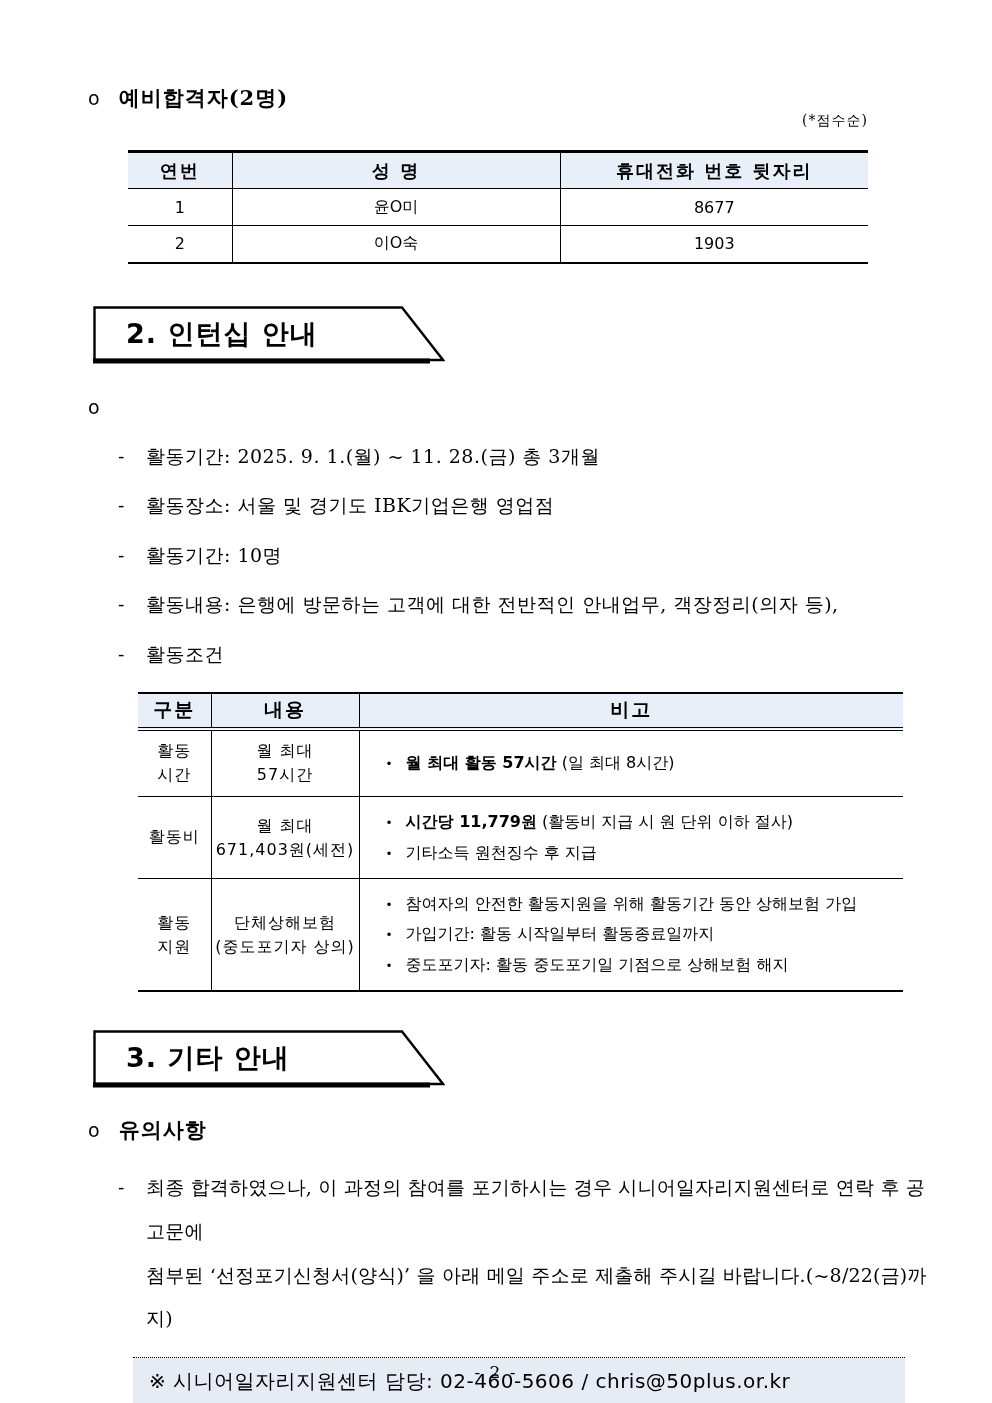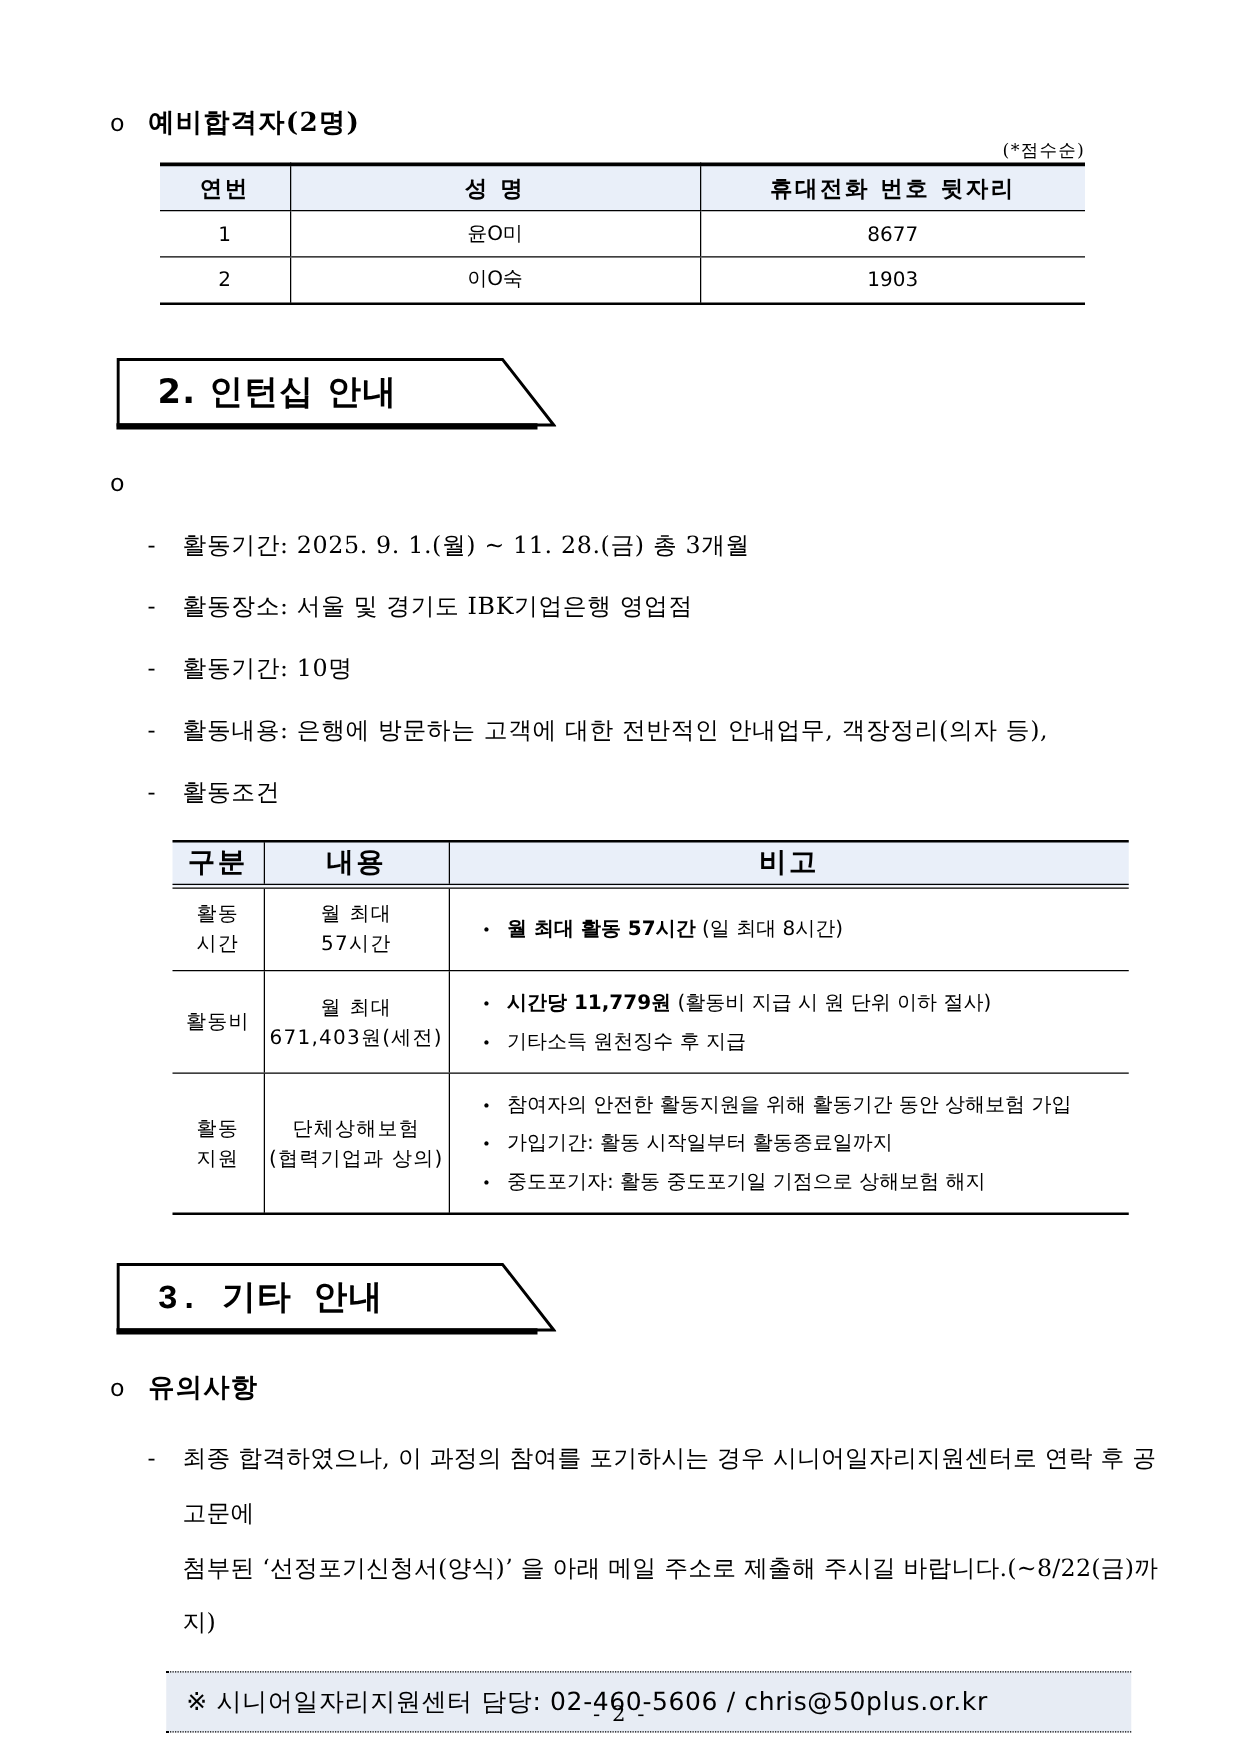--- a/index.html
+++ b/index.html
@@ -13,29 +13,29 @@
   
   .oheading { display:flex; align-items:baseline; gap:18px; font-size:21px; font-weight:600;
               font-family:"DejaVu Serif", serif; letter-spacing:1px; }
   .oheading .marker { font-family:"DejaVu Sans", sans-serif; font-weight:400; font-size:19px; }
 
   .note-line { width:780px; text-align:right; font-size:14px; 
                font-family:"DejaVu Serif", serif; letter-spacing:1px; }
 
   
   table { border-collapse:collapse; table-layout:fixed; }
-  .tbl1 { width:740px; margin:0 0 0 40px; border-top:3px solid #000; border-bottom:2.5px solid #000; }
+  .tbl1 { width:740px; margin:20px 0 0 40px; border-top:3px solid #000; border-bottom:2.5px solid #000; }
   .tbl1 th { background:#e9eff9; font-size:18px; font-weight:700; height:37px; letter-spacing:2px;
              border-bottom:1.8px solid #000; }
   .tbl1 td { font-size:16px; height:37px; text-align:center; border-bottom:1.5px solid #000; }
   .tbl1 tr > *:not(:first-child) { border-left:1.5px solid #000; }
   .tbl1 tr:last-child td { border-bottom:none; }
 
   .tbl2 { width:765px; margin:20px 0 0 50px; border-top:2.5px solid #000; border-bottom:2.5px solid #000; }
-  .tbl2 th { background:#e9eff9; font-size:22px; font-weight:700; height:36px; letter-spacing:2px;
+  .tbl2 th { background:#e9eff9; font-size:19px; font-weight:700; height:36px; letter-spacing:2px;
              border-bottom:4px double #000; }
   .tbl2 td { font-size:16px; border-bottom:1.5px solid #000; vertical-align:middle; }
   .tbl2 tr > *:not(:first-child) { border-left:1.5px solid #000; }
   .tbl2 tr:last-child td { border-bottom:none; }
   .tbl2 td.c { text-align:center; letter-spacing:1px; }
   .pre { white-space:pre-line; line-height:1.5; }
   .remarks { padding:10px 8px 10px 26px; }
   .remark { display:flex; gap:13px; line-height:1.9; align-items:baseline; }
   .remark .bdot { font-size:12px; }
   .b { font-weight:700; }
@@ -60,21 +60,21 @@
                  border-top:1.6px dotted #000; border-bottom:1.6px dotted #000;
                  font-size:20px; padding:10px 0 10px 16px; letter-spacing:0.5px; }
 
   .footer { position:absolute; left:0; right:0; top:1362px; text-align:center; font-size:17px;
             font-family:"DejaVu Serif", serif; letter-spacing:2px; }
 
   .mt-s1 { margin-top:0; }
   .banner2 { margin-top:42px; }
   .sub2 { margin-top:32px; }
   .bullets2 { margin-top:26px; }
-  .banner3 { margin-top:38px;font-family:Liberation Mono, monospace; }
+  .banner3 { margin-top:38px; }
   .sub3 { margin-top:28px; }
 </style>
 </head>
 <body>
 
 <div class="page">
 
   <div class="oheading mt-s1">
     <span class="marker">o</span>
     <span>예비합격자(2명)</span>
@@ -186,21 +186,21 @@
               <span class="bdot">•</span>
               <span><span class="b"></span><span>기타소득 원천징수 후 지급</span></span>
             </div>
           </div>
         </td>
       </tr>
       <tr style="height:96px;">
         <td class="c pre">활동
 지원</td>
         <td class="c pre">단체상해보험
-(협력기업과 상의)</td>
+(중도포기자 상의)</td>
         <td>
           <div class="remarks">
             <div class="remark">
               <span class="bdot">•</span>
               <span><span class="b"></span><span>참여자의 안전한 활동지원을 위해 활동기간 동안 상해보험 가입</span></span>
             </div>
             <div class="remark">
               <span class="bdot">•</span>
               <span><span class="b"></span><span>가입기간: 활동 시작일부터 활동종료일까지</span></span>
             </div>

